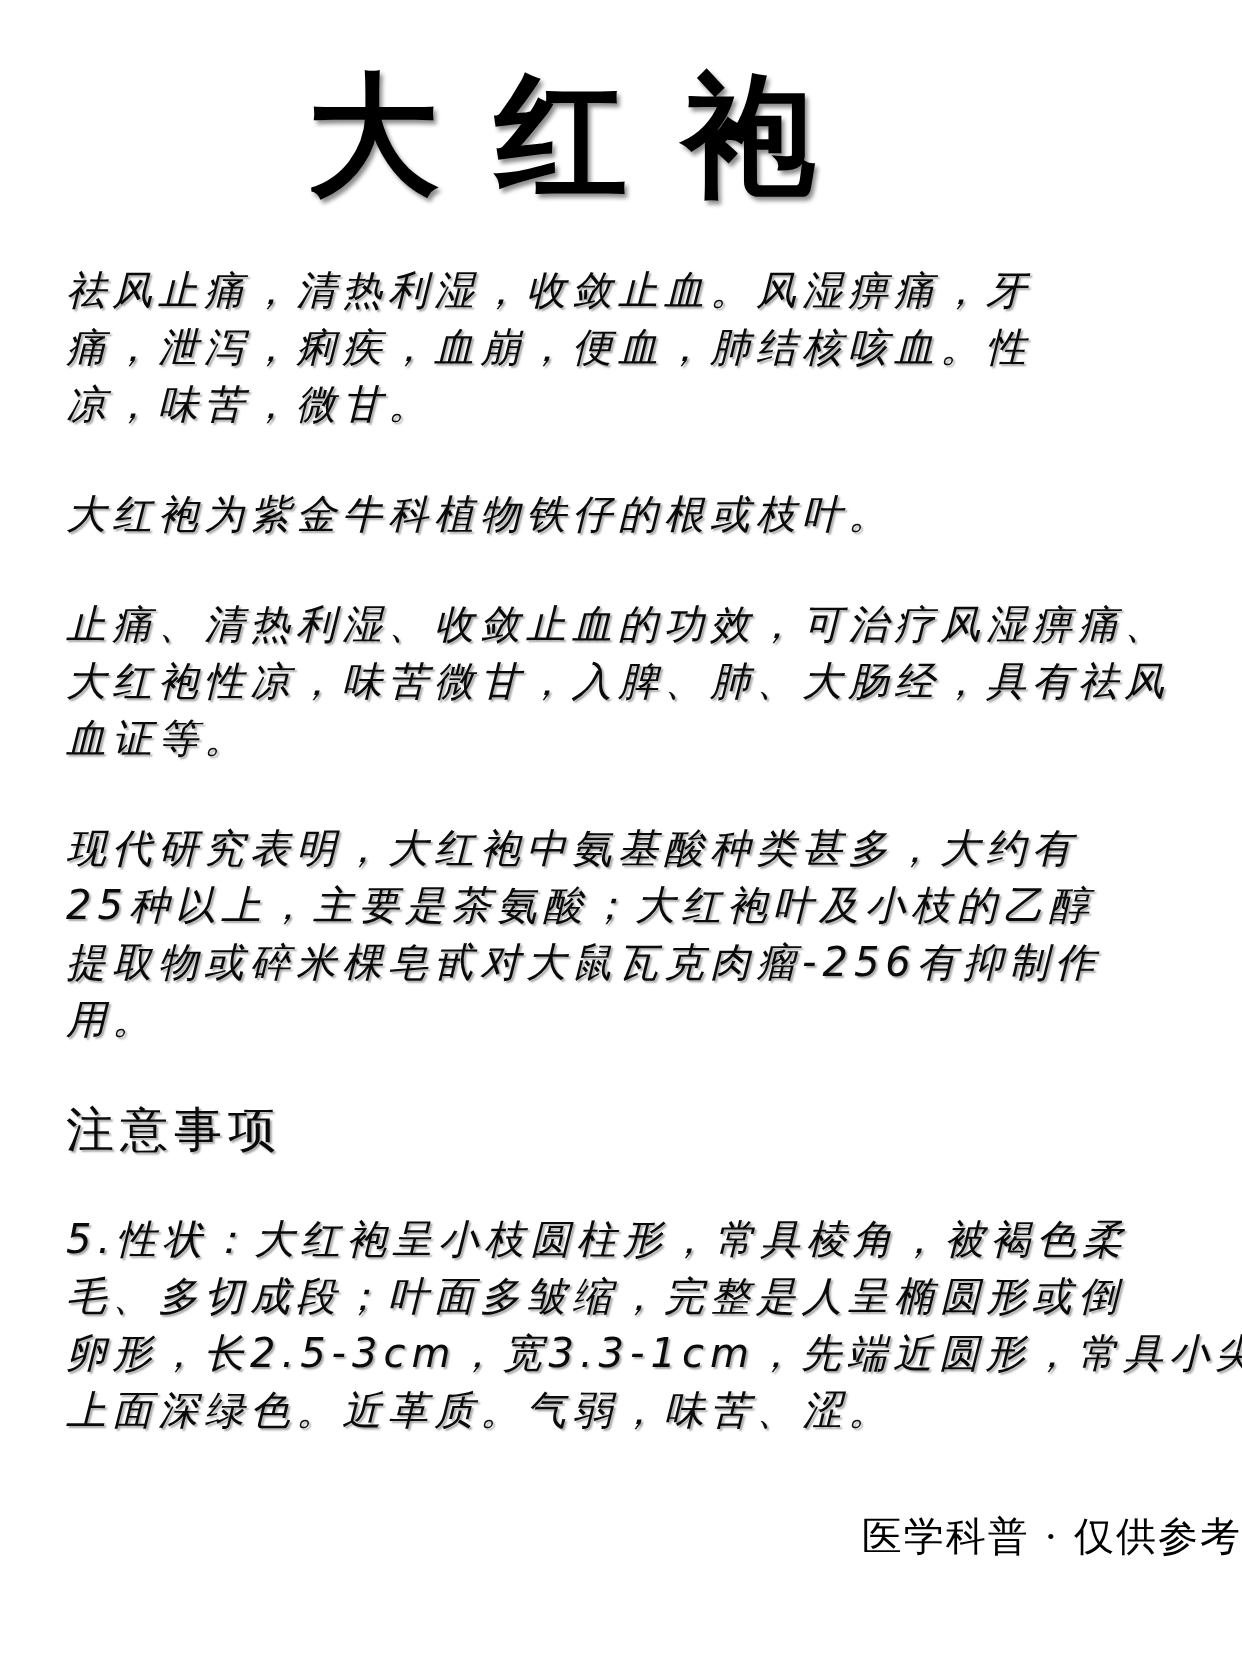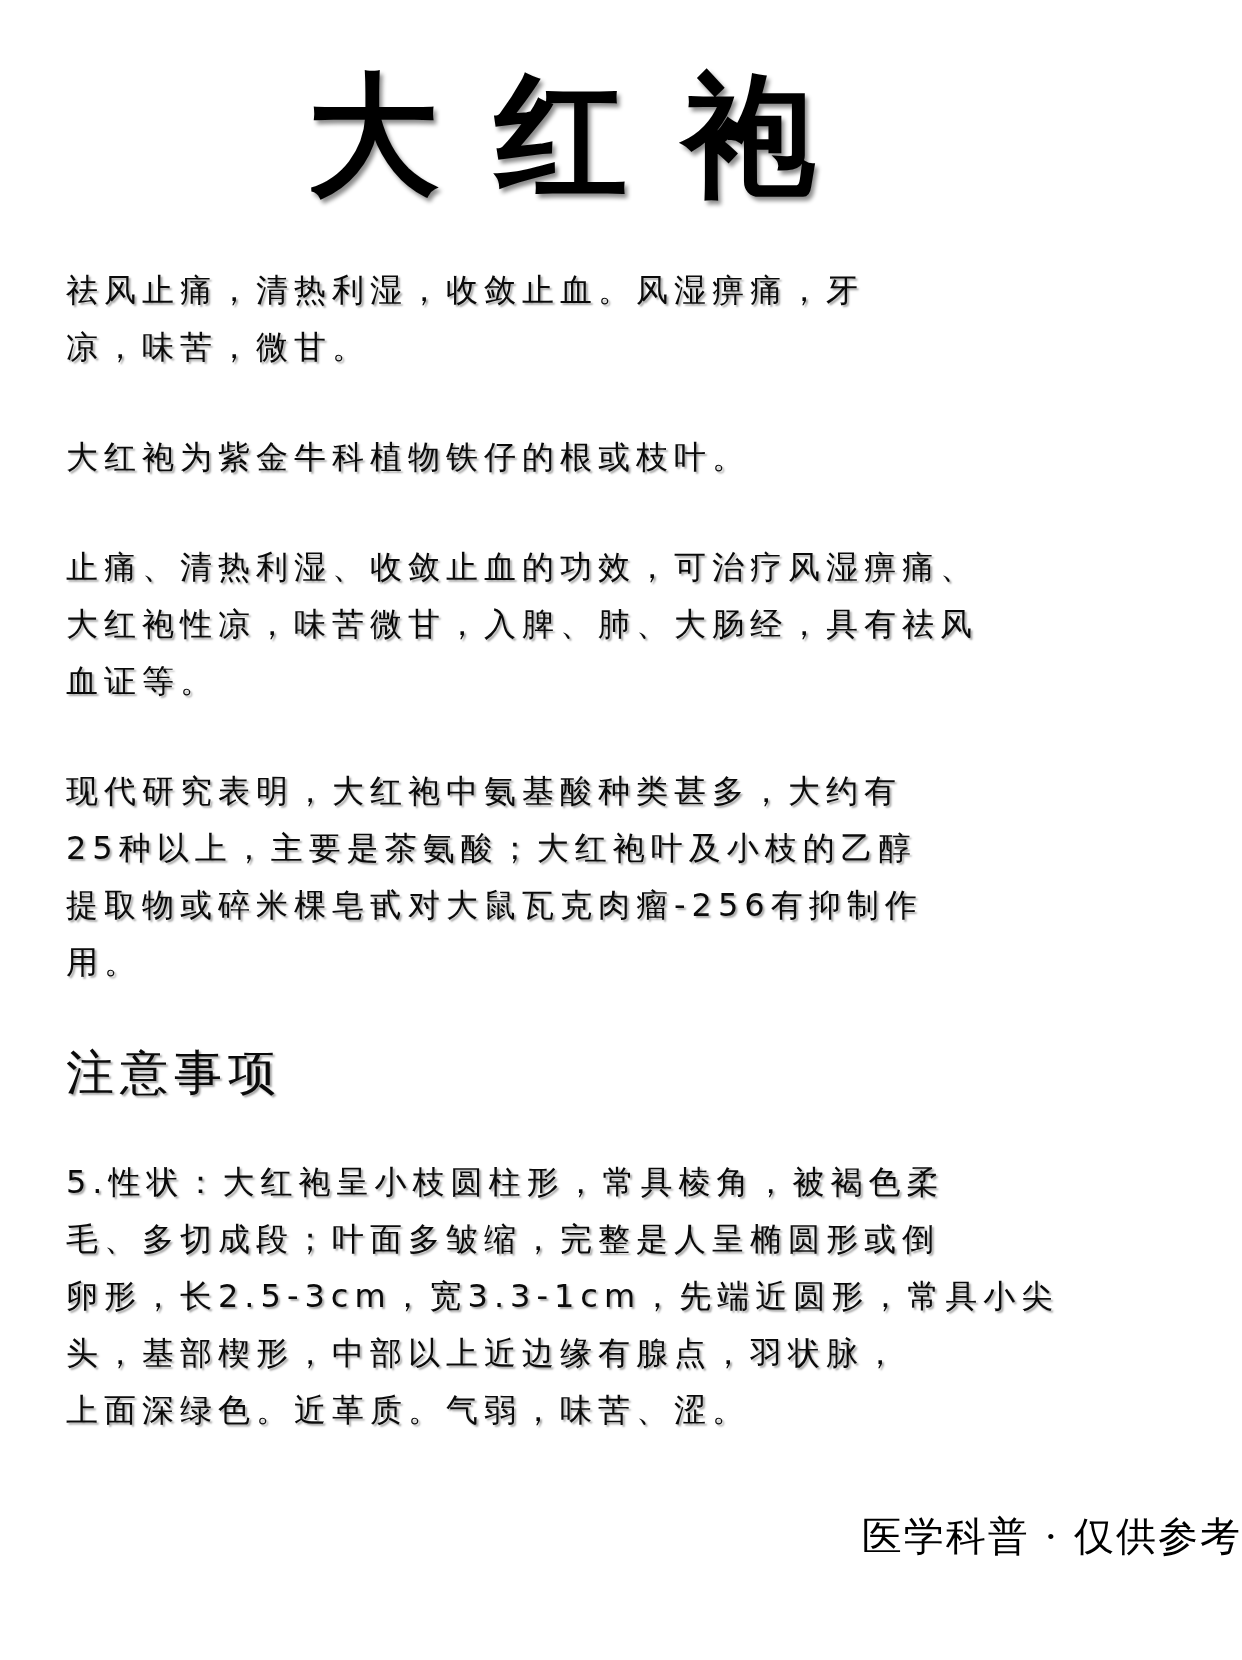--- a/index.html
+++ b/index.html
@@ -31,27 +31,28 @@
       text-shadow: 3px 4px 4px rgba(0,0,0,0.45);
       margin-top: 12px;
     }
     .content {
       position: absolute;
       left: 66px;
       top: 262px;
       width: 1130px;
     }
     .para {
-      font-size: 32px;
+      font-size: 40px;
       line-height: 57px;
       letter-spacing: 6px;
       margin: 0 0 53px 0;
       text-shadow: 2px 2px 2px rgba(0,0,0,0.35);
       white-space: normal;
       word-break: break-all;
+      font-style: italic;
     }
     .para .ln { display: block; white-space: nowrap; }
     .heading {
       font-size: 48px;
       line-height: 57px;
       letter-spacing: 6px;
       margin: 0 0 53px 0;
       text-shadow: 2px 2px 2px rgba(0,0,0,0.35);
     }
     .footer {
@@ -69,20 +70,21 @@
   </style>
 </head>
 <body>
 
 <div class="title">大红袍</div>
 
 <div class="content">
 
   <div class="para">
     <span class="ln">祛风止痛，清热利湿，收敛止血。风湿痹痛，牙</span>
+    <span class="ln">痛，泄泻，痢疾，血崩，便血，肺结核咳血。性</span>
     <span class="ln">凉，味苦，微甘。</span>
   </div>
 
   <div class="para">
     <span class="ln">大红袍为紫金牛科植物铁仔的根或枝叶。</span>
   </div>
 
   <div class="para">
     <span class="ln">止痛、清热利湿、收敛止血的功效，可治疗风湿痹痛、</span>
     <span class="ln">大红袍性凉，味苦微甘，入脾、肺、大肠经，具有祛风</span>
@@ -95,19 +97,18 @@
     <span class="ln">提取物或碎米棵皂甙对大鼠瓦克肉瘤-256有抑制作</span>
     <span class="ln">用。</span>
   </div>
 
   <div class="heading">注意事项</div>
 
   <div class="para">
     <span class="ln">5.性状：大红袍呈小枝圆柱形，常具棱角，被褐色柔</span>
     <span class="ln">毛、多切成段；叶面多皱缩，完整是人呈椭圆形或倒</span>
     <span class="ln">卵形，长2.5-3cm，宽3.3-1cm，先端近圆形，常具小尖</span>
-    <span class="ln">头，基部楔形，中部以上近边缘有腺点，羽状脉，</span>
     <span class="ln">上面深绿色。近革质。气弱，味苦、涩。</span>
   </div>
 
 </div>
 
 <div class="footer">医学科普 · 仅供参考</div>
 
 </body></html>

